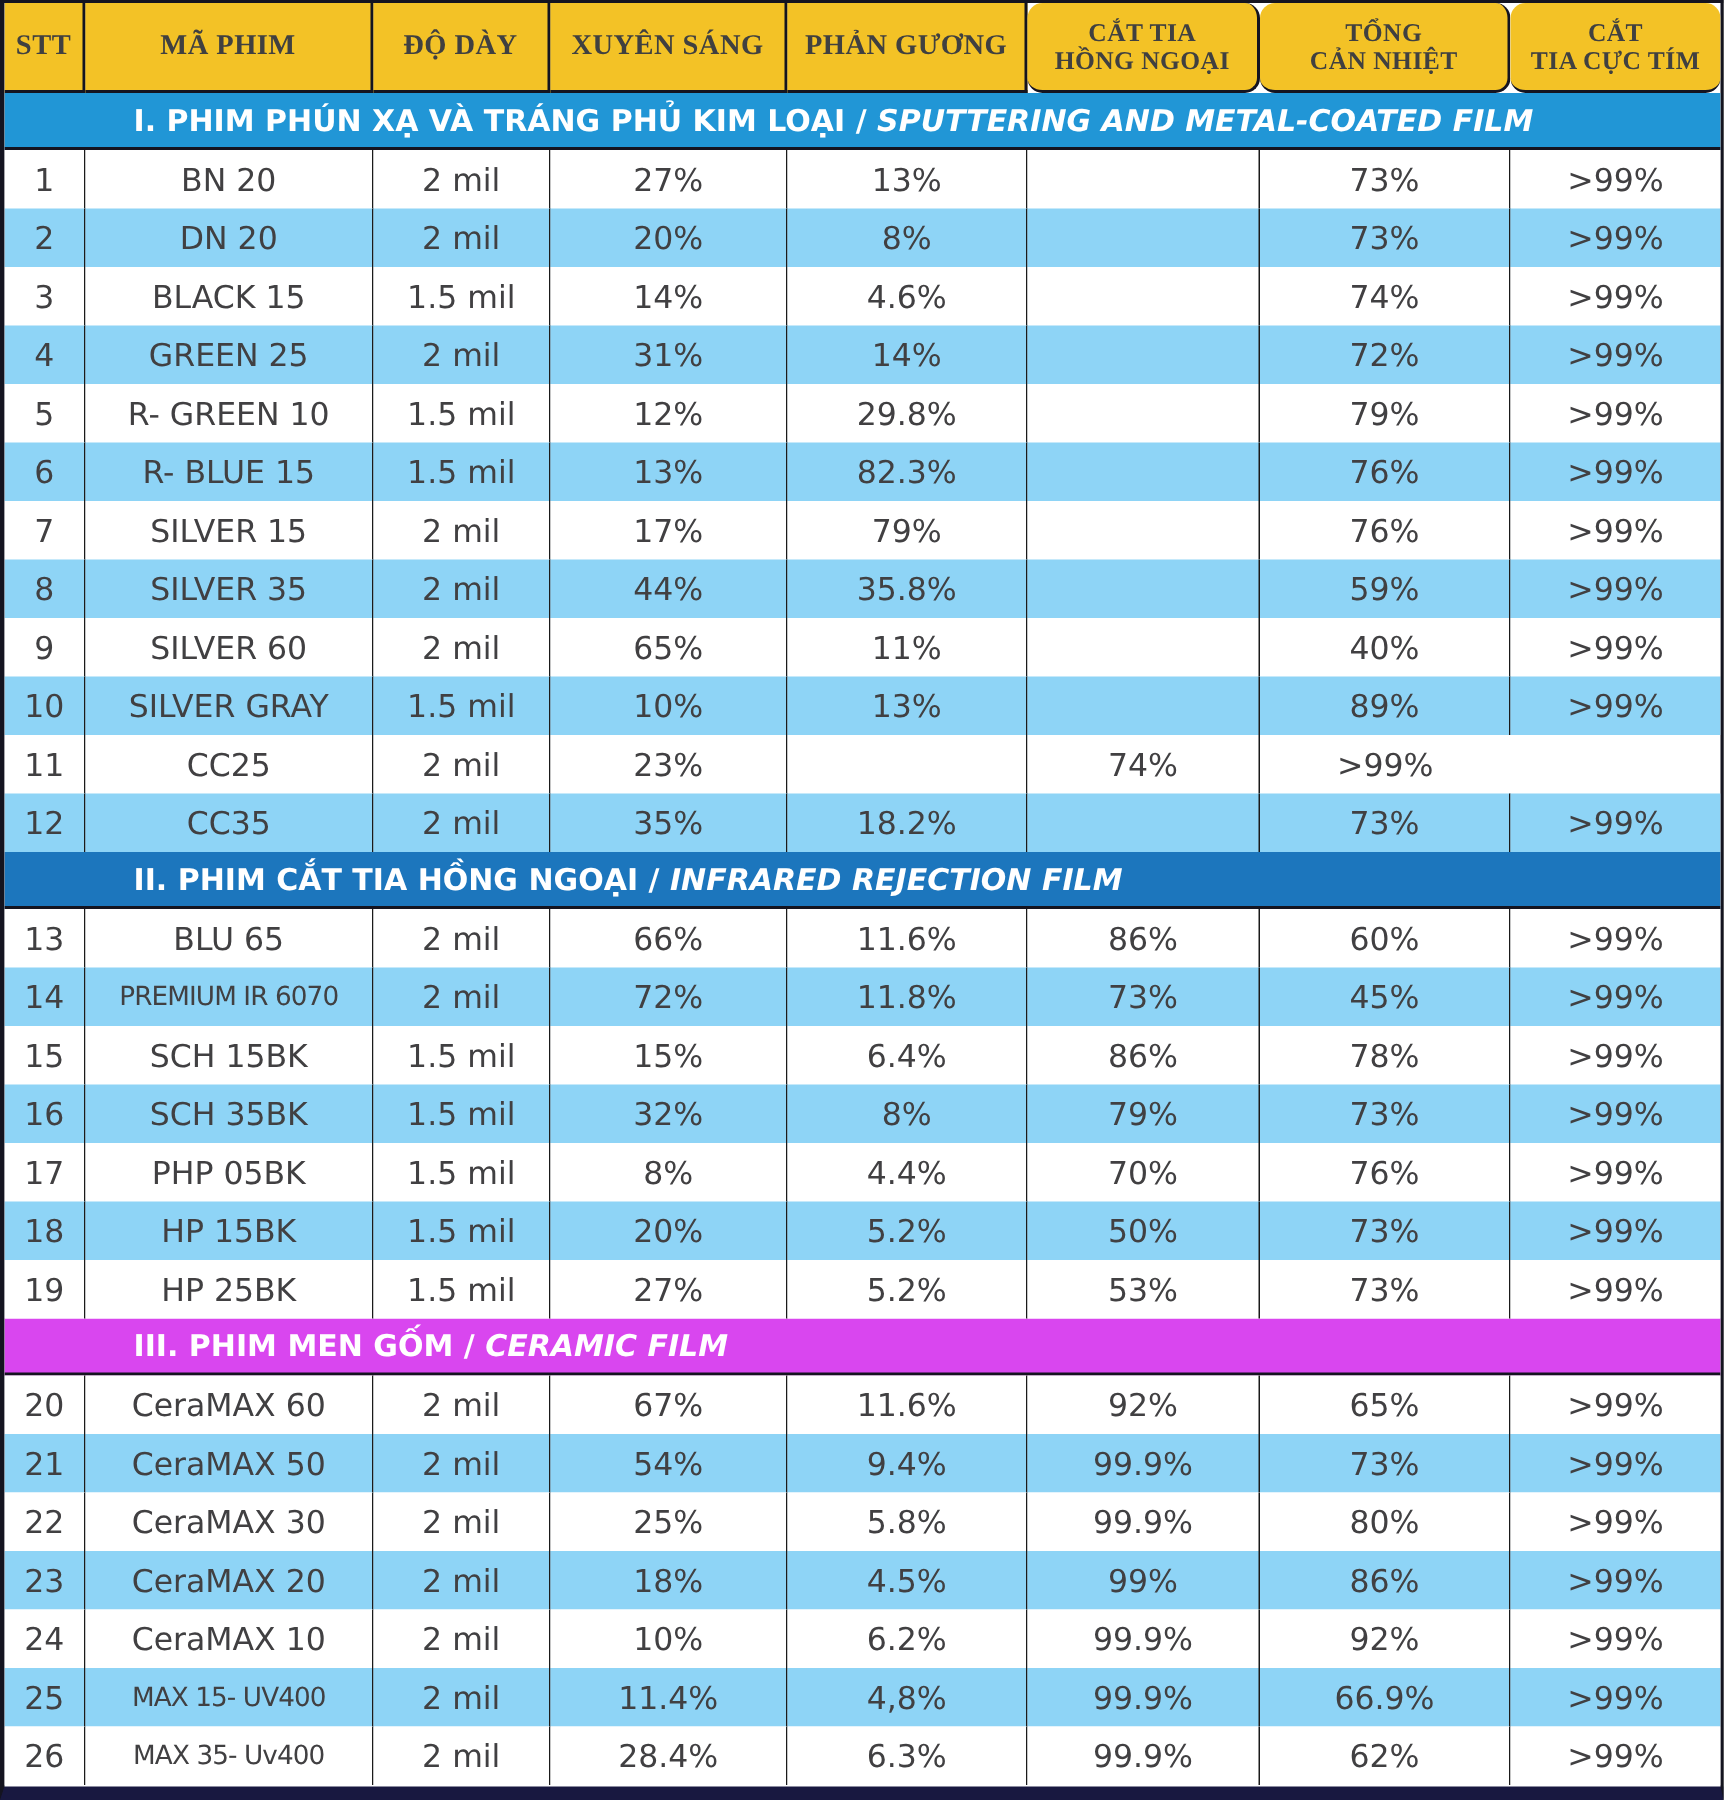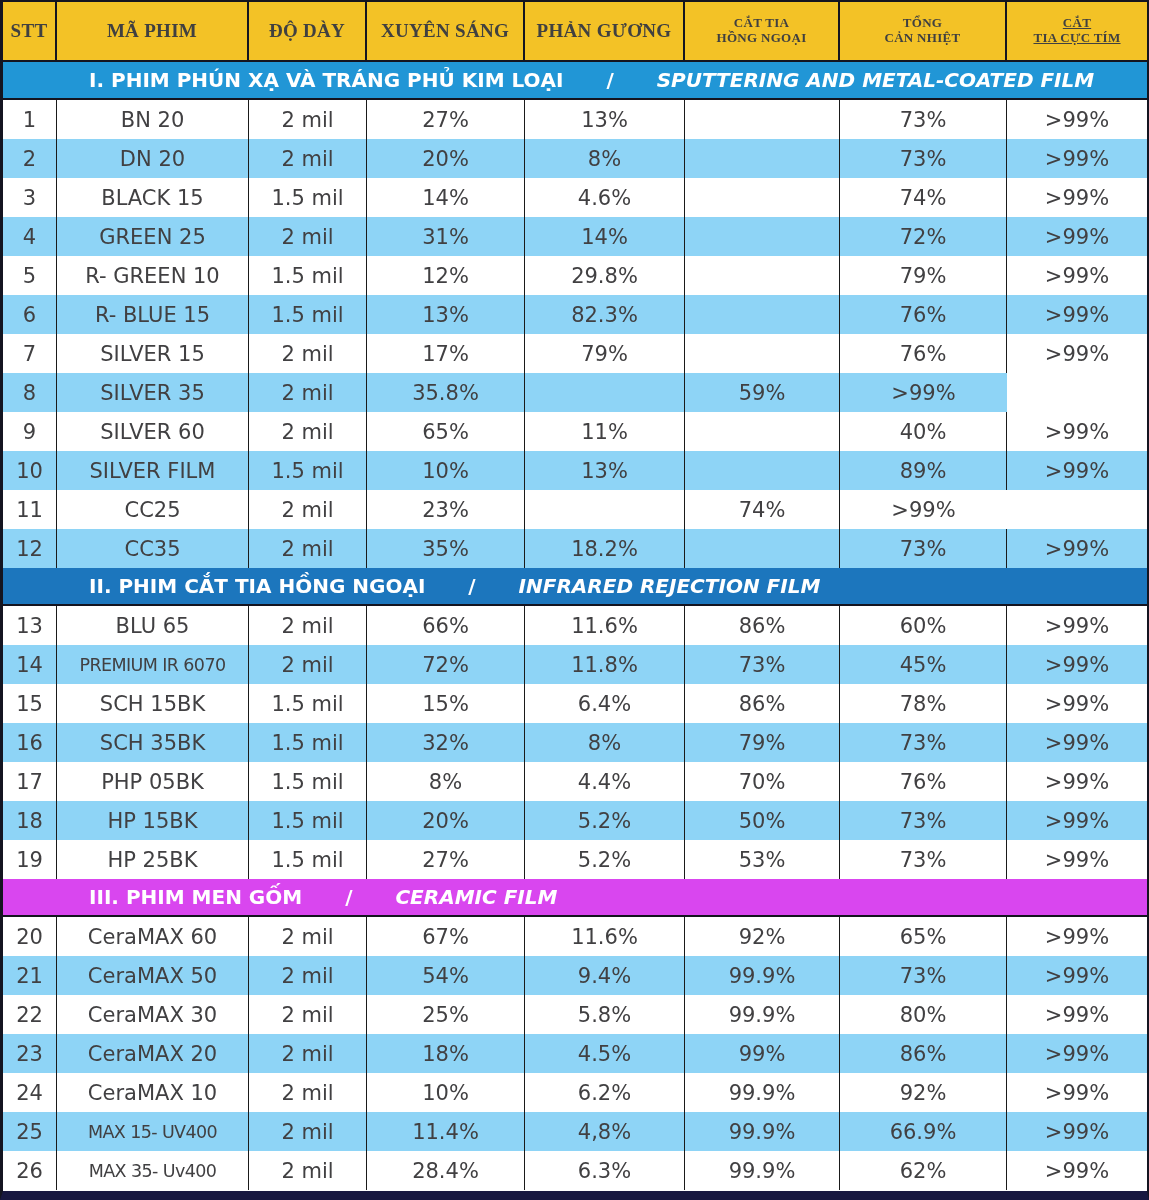--- a/index.html
+++ b/index.html
@@ -31,34 +31,33 @@
     font-weight: bold;
     font-size: 19px;
     line-height: 1.12;
     display: flex; flex-direction: column;
     align-items: center; justify-content: center;
     text-align: center;
     border-right: 2px solid #141420;
     border-bottom: 2px solid #141420;
     letter-spacing: .3px;
   }
-  .header-cell:last-child { border-right: none; text-decoration: underline; }
-  .header-cell.two-line { font-size: 13px; }
+  .header-cell:last-child { border-right: none; }
+  .header-cell.two-line { font-size: 17px; border-radius: 10px; }
 
   
   .section-bar {
     height: 38px;
     display: flex; align-items: center;
     padding-left: 86px;
     color: #fff;
     font-size: 20px;
     font-weight: bold;
     border-bottom: 2px solid #141420;
     white-space: pre;
-    gap: 36px;
   }
   .section-bar .sec-en { font-style: italic; }
 
   
   .data-row { height: 39px; }
   .data-row.alt .cell { background: #8ED4F6; }
   .cell {
     background: #fff;
     color: #414042;
     font-size: 21px;
@@ -173,38 +172,39 @@
         <div class="cell">17%</div>
         <div class="cell">79%</div>
         <div class="cell"></div>
         <div class="cell">76%</div>
         <div class="cell">&gt;99%</div>
       </div>
       <div class="grid-row data-row alt">
         <div class="cell">8</div>
         <div class="cell">SILVER 35</div>
         <div class="cell">2 mil</div>
+        <div class="cell">44%</div>
         <div class="cell">35.8%</div>
         <div class="cell"></div>
         <div class="cell">59%</div>
         <div class="cell">&gt;99%</div>
       </div>
       <div class="grid-row data-row">
         <div class="cell">9</div>
         <div class="cell">SILVER 60</div>
         <div class="cell">2 mil</div>
         <div class="cell">65%</div>
         <div class="cell">11%</div>
         <div class="cell"></div>
         <div class="cell">40%</div>
         <div class="cell">&gt;99%</div>
       </div>
       <div class="grid-row data-row alt">
         <div class="cell">10</div>
-        <div class="cell">SILVER FILM</div>
+        <div class="cell">SILVER GRAY</div>
         <div class="cell">1.5 mil</div>
         <div class="cell">10%</div>
         <div class="cell">13%</div>
         <div class="cell"></div>
         <div class="cell">89%</div>
         <div class="cell">&gt;99%</div>
       </div>
       <div class="grid-row data-row">
         <div class="cell">11</div>
         <div class="cell">CC25</div>

